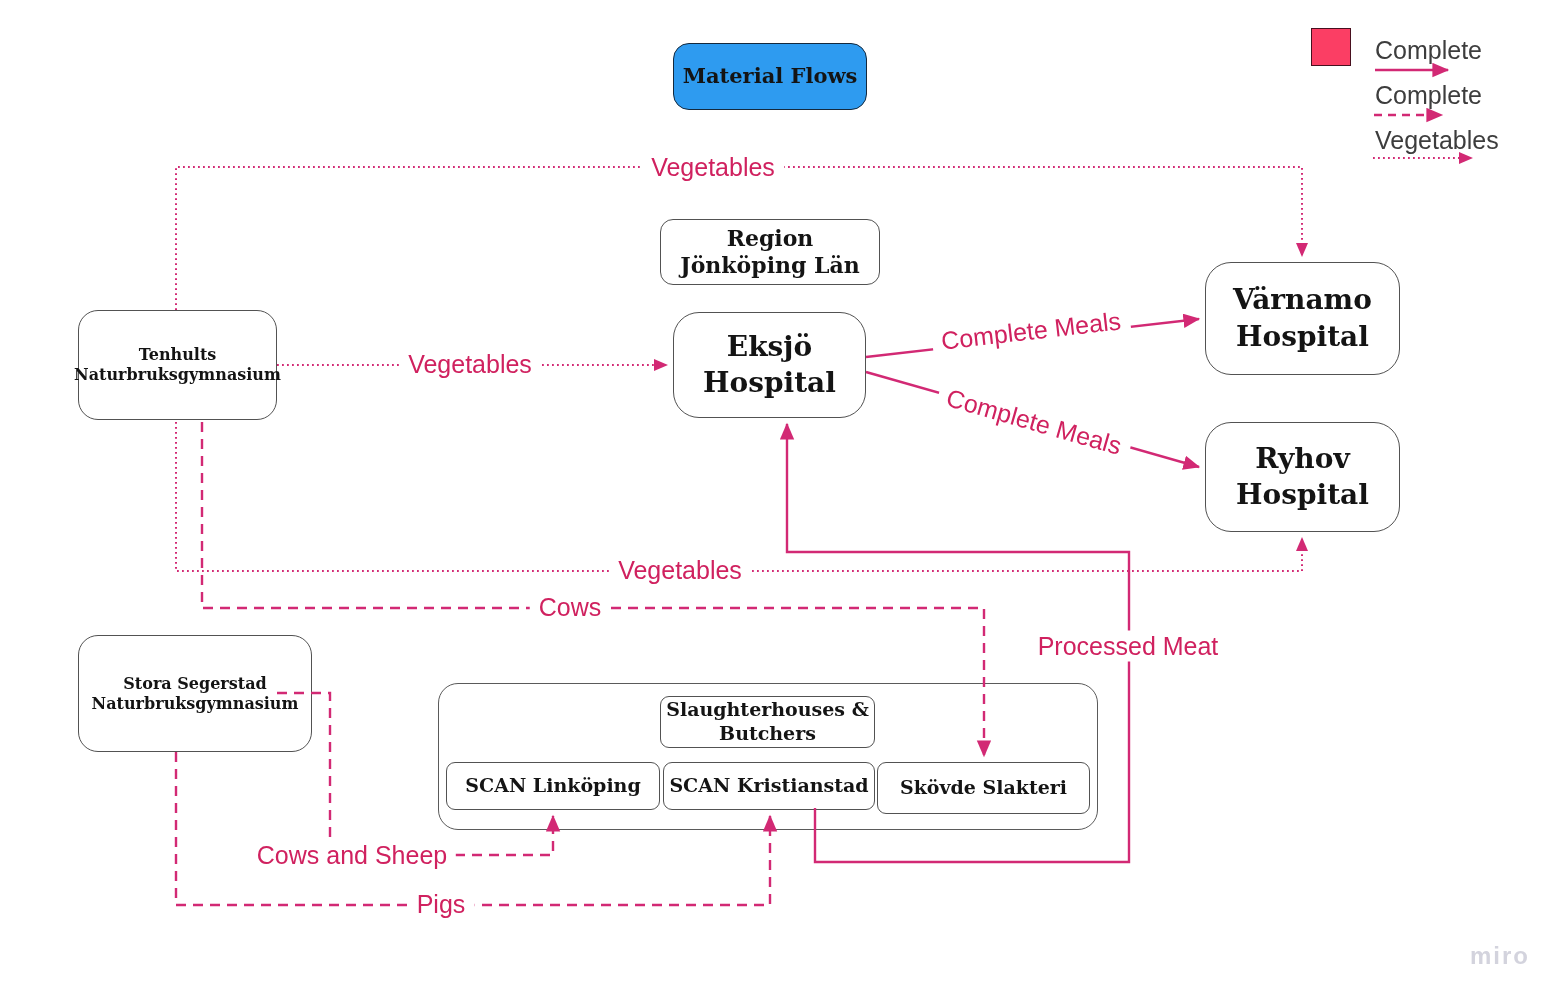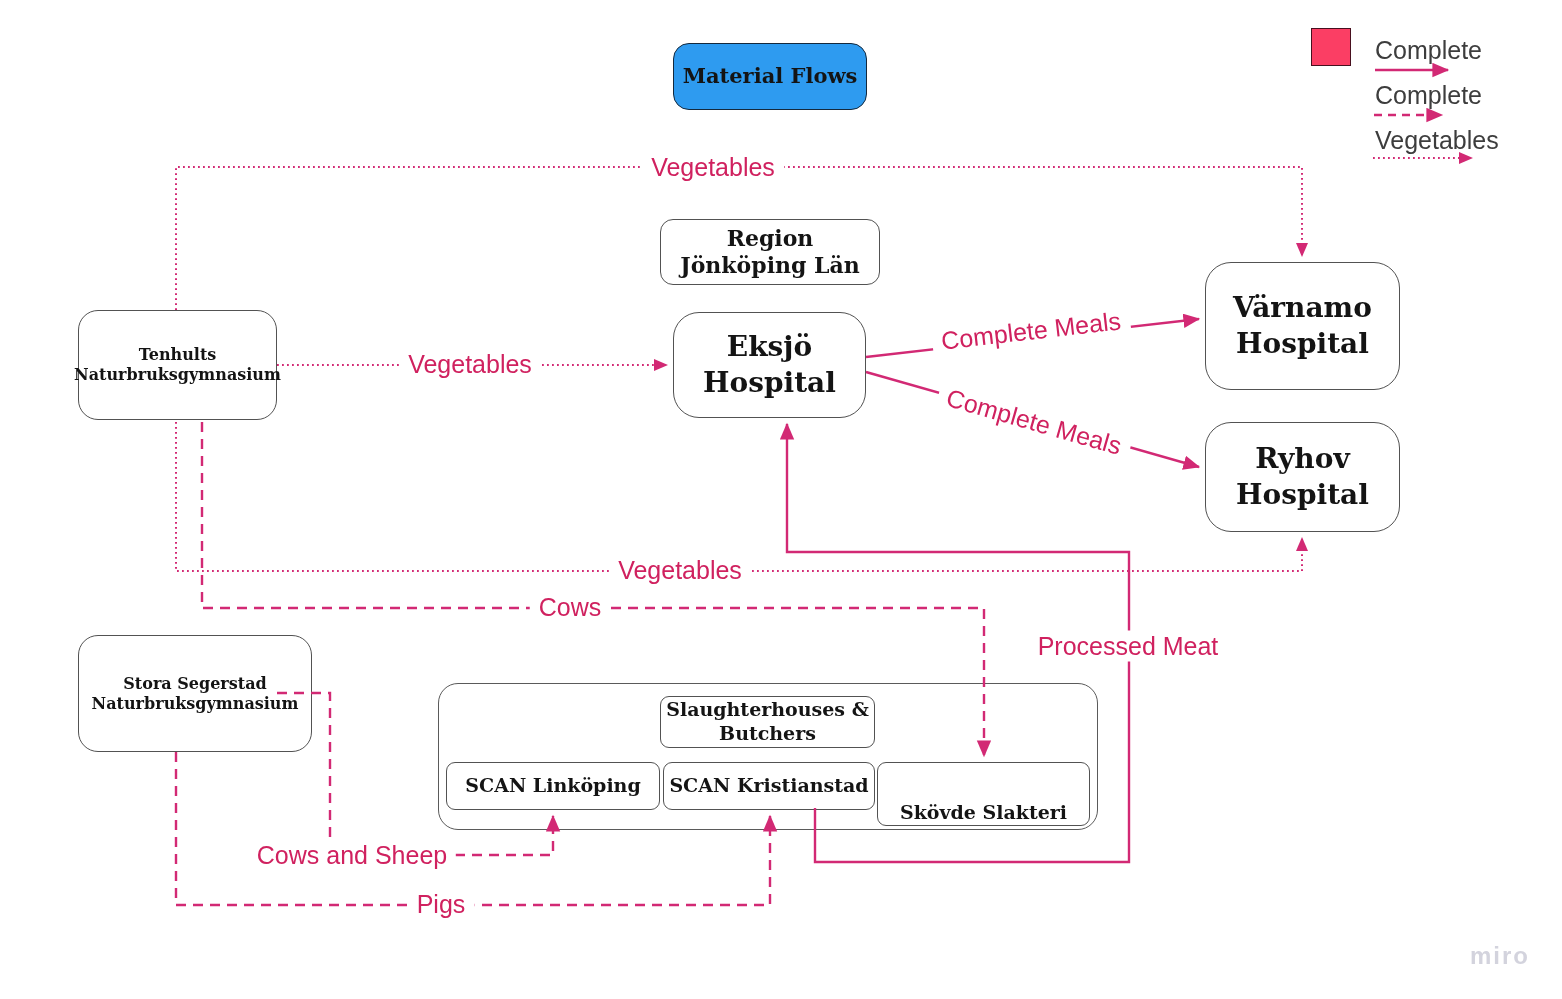--- a/index.html
+++ b/index.html
@@ -85,21 +85,21 @@
 <div class="node mid-node" style="left:660px;top:219px;width:220px;height:66px;">
   <span class="nl">Region</span>
   <span class="nl">Jönköping Län</span>
 </div>
 
 <div class="node big-node" style="left:673px;top:312px;width:193px;height:106px;">
   <span class="nl">Eksjö</span>
   <span class="nl">Hospital</span>
 </div>
 
-<div class="node big-node" style="left:1205px;top:262px;width:195px;height:128px;">
+<div class="node big-node" style="left:1205px;top:262px;width:195px;height:113px;">
   <span class="nl">Värnamo</span>
   <span class="nl">Hospital</span>
 </div>
 
 <div class="node big-node" style="left:1205px;top:422px;width:195px;height:110px;">
   <span class="nl">Ryhov</span>
   <span class="nl">Hospital</span>
 </div>
 
 <div class="node small-node" style="left:78px;top:635px;width:234px;height:117px;">
@@ -114,21 +114,21 @@
 </div>
 
 <div class="node sub-node" style="left:446px;top:762px;width:214px;height:48px;">
   <span class="nl">SCAN Linköping</span>
 </div>
 
 <div class="node sub-node" style="left:663px;top:762px;width:212px;height:48px;">
   <span class="nl">SCAN Kristianstad</span>
 </div>
 
-<div class="node sub-node" style="left:877px;top:762px;width:213px;height:64px;justify-content:flex-end;">
+<div class="node sub-node" style="left:877px;top:762px;width:213px;height:52px;">
   <span class="nl">Skövde Slakteri</span>
 </div>
 
 <div class="flow-label" style="left:713px;top:167px;">Vegetables</div>
 <div class="flow-label" style="left:470px;top:364px;">Vegetables</div>
 <div class="flow-label" style="left:680px;top:570px;">Vegetables</div>
 <div class="flow-label" style="left:570px;top:607px;">Cows</div>
 <div class="flow-label rot-a" style="left:1031px;top:331px;">Complete Meals</div>
 <div class="flow-label rot-b" style="left:1034px;top:422px;">Complete Meals</div>
 <div class="flow-label" style="left:1128px;top:646px;">Processed Meat</div>

